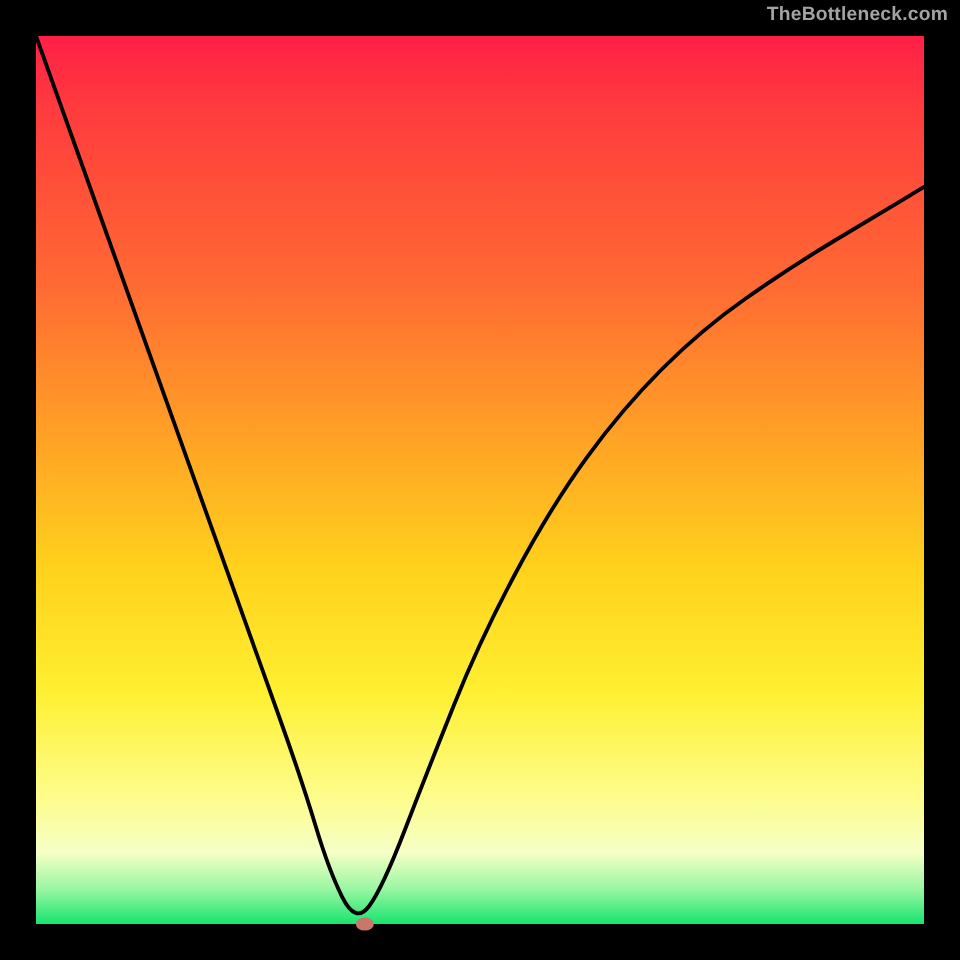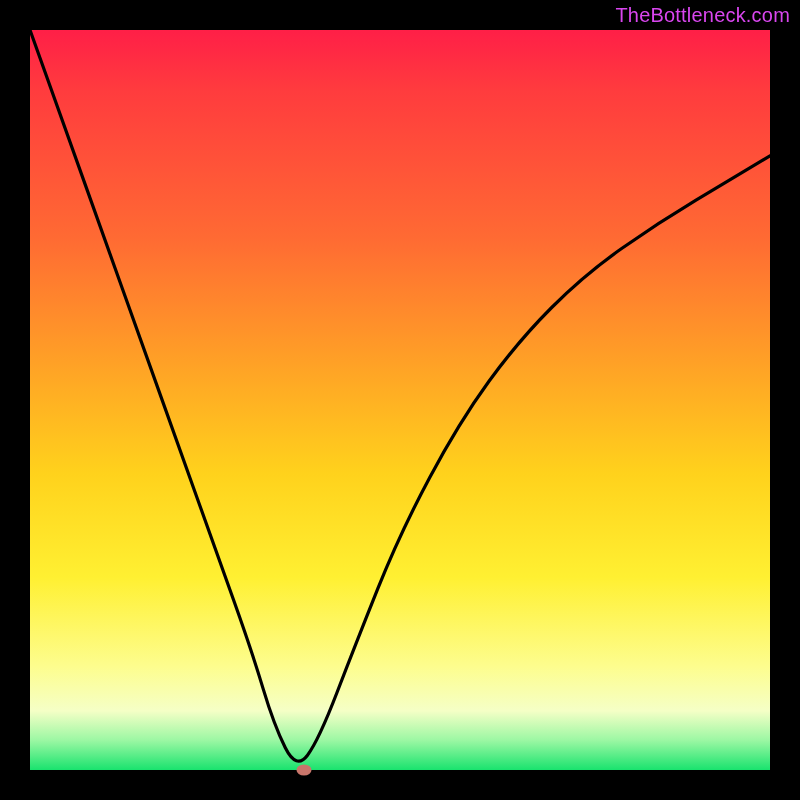--- a/index.html
+++ b/index.html
@@ -53,24 +53,24 @@
     width: 15px;
     height: 11px;
     background: #c9766b;
     border-radius: 50%;
     transform: translate(-50%, -50%);
   }
   .watermark {
     position: absolute;
     top: 4px;
     right: 10px;
-    color: #d946ef;
-    font-size: 20px;
+    color: #a3a3a3;
+    font-size: 16px;
     letter-spacing: 0.2px;
-    font-weight: 400;
+    font-weight: 700;
   }
 </style>
 </head>
 <body>
 
 <div class="frame">
 
   <div class="plot">
 
     <svg class="curve" viewBox="0 0 740 740" preserveAspectRatio="none">

